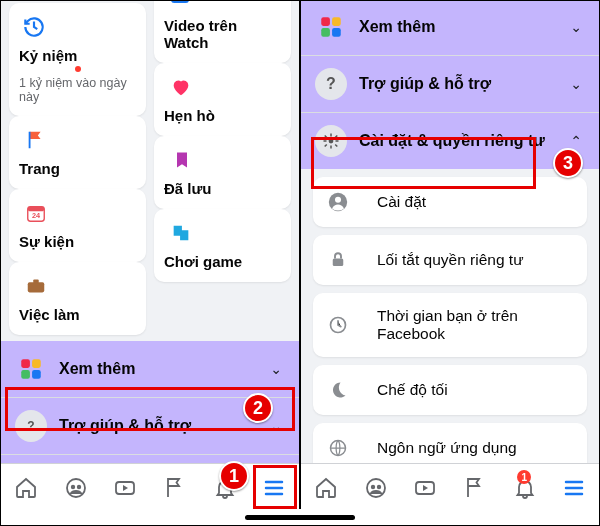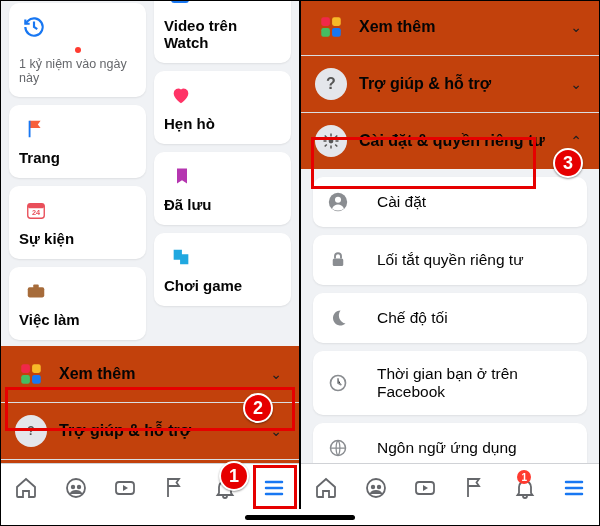--- a/index.html
+++ b/index.html
@@ -4,28 +4,28 @@
 <style>
   * { box-sizing: border-box; margin: 0; padding: 0; font-family: -apple-system, Helvetica, Arial, sans-serif; }
   body { background:#fff; }
   .stage { width:600px; height:526px; border:1px solid #000; background:#fff; position:relative; overflow:hidden; }
   .phone { position:absolute; top:0; width:298px; height:510px; background:#f0f2f5; overflow:hidden; }
   .phone.left { left:0; }
   .phone.right { left:300px; }
   .divider { position:absolute; left:298px; top:0; bottom:0; width:2px; background:#000; }
   
   .grid { display:flex; gap:8px; padding:0 8px; }
-  .col { flex:1; display:flex; flex-direction:column; gap:8px; }
+  .col { flex:1; display:flex; flex-direction:column; }
   .card { background:#fff; border-radius:10px; padding:10px 10px 12px; box-shadow:0 1px 2px rgba(0,0,0,.08); }
   .card .ic { width:28px; height:28px; display:flex; align-items:center; justify-content:flex-end; margin-bottom:6px; }
   .card .ttl { font-size:15px; font-weight:600; color:#050505; }
   .card .sub { font-size:12.5px; color:#65676b; margin-top:2px; display:flex; align-items:center; gap:4px;flex-direction:column; }
   .dot-red { width:6px; height:6px; border-radius:50%; background:#ff3b30; display:inline-block; flex:none; }
   
-  .mrow { display:flex; align-items:center; gap:12px; padding:12px 14px; background:#c2410c; }
+  .mrow { display:flex; align-items:center; gap:12px; padding:12px 14px; background:#c4b5fd; }
   .mrow .lab { flex:1; font-size:16px; font-weight:600; color:#050505; }
   .mrow .chev { width:18px; text-align:center; color:#1c1e21; font-size:14px; }
   .micon { width:32px; height:32px; border-radius:50%; background:#e4e6eb; display:flex; align-items:center; justify-content:center; flex:none; }
   .hr { height:1px; background:#dadde1; margin:0; }
   
   .ritem { background:#fff; border-radius:10px; margin:8px 12px; padding:14px 14px; display:flex; align-items:center; gap:28px; box-shadow:0 1px 2px rgba(0,0,0,.08); }
   .ritem .lab { font-size:15.5px; font-weight:500; color:#050505; }
   .ricon { width:22px; height:22px; display:flex; align-items:center; justify-content:center; flex:none; }
   
   .tabbar { position:absolute; bottom:0; left:0; right:0; height:48px; background:#fff; border-top:1px solid #d0d2d6; display:flex; }
@@ -51,20 +51,21 @@
     <div class="grid">
       <div class="col">
 
         <div class="card" style="margin-top:-4px;">
           <div class="ic">
             <svg viewBox="0 0 24 24" width="26" height="26">
                 <path fill="none" stroke="#1877f2" stroke-width="2" d="M12 7v5l3 2M4 12a8 8 0 1 0 2.3-5.6L4 9"></path>
                 <path fill="none" stroke="#1877f2" stroke-width="2" d="M4 5v4h4"></path>
               </svg>
           </div>
+          <div class="ttl">Kỷ niệm</div>
           <div class="sub">
               <span class="dot-red"></span>
               <span>1 kỷ niệm vào ngày này</span>
             </div>
         </div>
 
         <div class="card">
           <div class="ic">
             <svg viewBox="0 0 24 24" width="22" height="22">
                 <path fill="#f7603b" d="M5 3h12l-3 4 3 4H5z"></path>
@@ -290,33 +291,33 @@
         <svg viewBox="0 0 24 24" width="18" height="18">
             <rect x="5" y="10" width="14" height="10" rx="2" fill="#8a8d91"></rect>
             <path fill="none" stroke="#8a8d91" stroke-width="2.5" d="M8 10V7a4 4 0 0 1 8 0v3"></path>
           </svg>
       </div>
       <div class="lab">Lối tắt quyền riêng tư</div>
     </div>
     <div class="ritem">
       <div class="ricon">
         <svg viewBox="0 0 24 24" width="20" height="20">
-            <path fill="#8a8d91" d="M15 3a9 9 0 1 0 6 15.7A10 10 0 0 1 15 3z"></path>
-          </svg>
-      </div>
-      <div class="lab">Chế độ tối</div>
-    </div>
-    <div class="ritem">
-      <div class="ricon">
-        <svg viewBox="0 0 24 24" width="20" height="20">
             <circle cx="12" cy="12" r="9" fill="none" stroke="#8a8d91" stroke-width="2"></circle>
             <path stroke="#8a8d91" stroke-width="2" stroke-linecap="round" d="M12 7v5l3.5 2"></path>
           </svg>
       </div>
       <div class="lab">Thời gian bạn ở trên Facebook</div>
+    </div>
+    <div class="ritem">
+      <div class="ricon">
+        <svg viewBox="0 0 24 24" width="20" height="20">
+            <path fill="#8a8d91" d="M15 3a9 9 0 1 0 6 15.7A10 10 0 0 1 15 3z"></path>
+          </svg>
+      </div>
+      <div class="lab">Chế độ tối</div>
     </div>
     <div class="ritem">
       <div class="ricon">
         <svg viewBox="0 0 24 24" width="20" height="20">
             <circle cx="12" cy="12" r="9" fill="none" stroke="#8a8d91" stroke-width="1.8"></circle>
             <path fill="none" stroke="#8a8d91" stroke-width="1.5" d="M3 12h18M12 3c3 3 3 15 0 18M12 3c-3 3-3 15 0 18"></path>
           </svg>
       </div>
       <div class="lab">Ngôn ngữ ứng dụng</div>
     </div>

